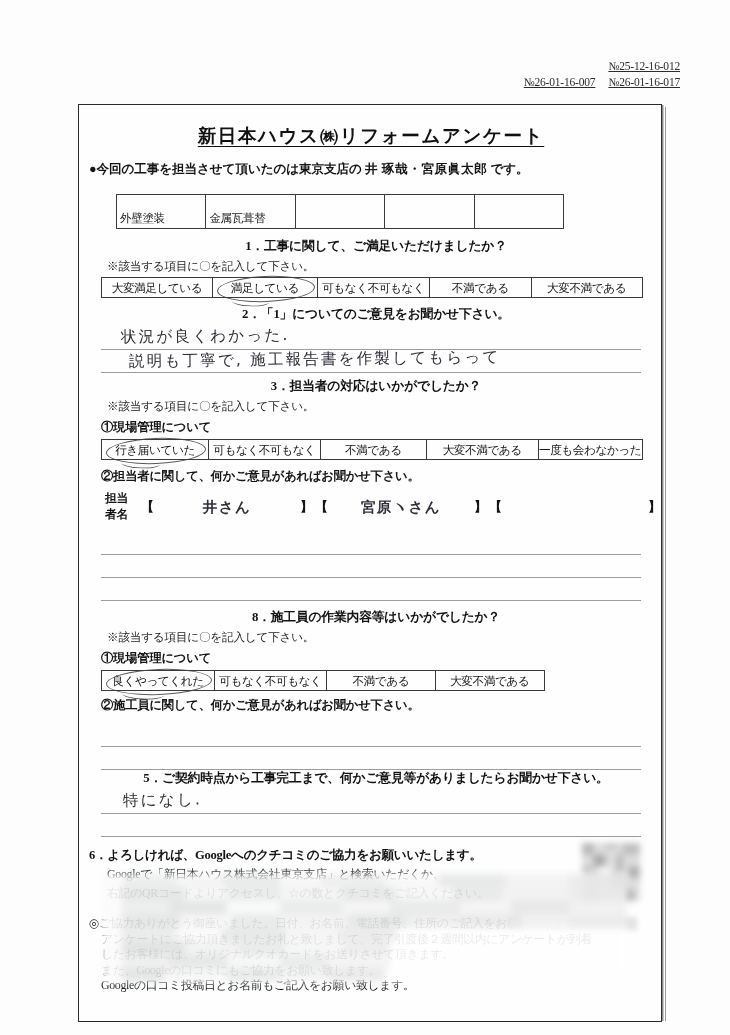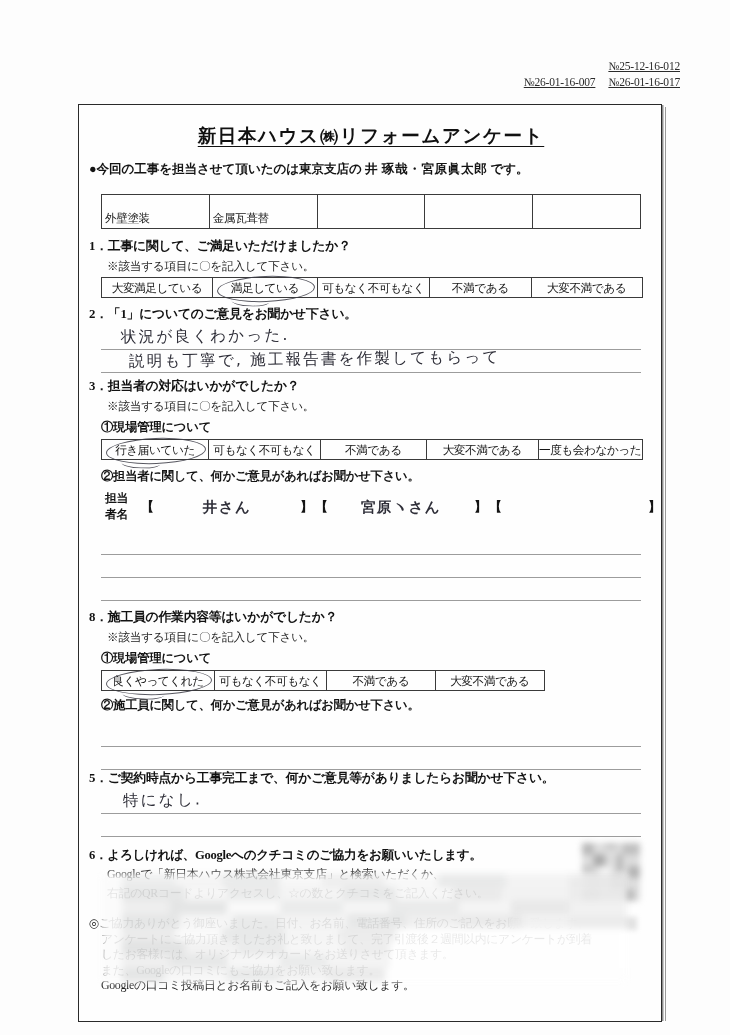--- a/index.html
+++ b/index.html
@@ -107,42 +107,43 @@
     font-weight: 700;
     margin: 13px 0 16px 10px;
     letter-spacing: -0.1px;
     color: #141414;
     white-space: nowrap;
   }
   .intro .staff { letter-spacing: 0.6px; }
 
   
   .worktable {
-    margin: 13px 0 0 22px;
-    width: 540px;
+    margin: 13px 0 0 37px;
+    width: 448px;
     border-collapse: collapse;
     table-layout: fixed;
   }
   .worktable td {
     border: 1.1px solid #3a3a3a;
     height: 31px;
     vertical-align: bottom;
     font-size: 11.5px;
     padding: 0 0 2px 3px;
     color: #151515;
     letter-spacing: -0.3px;
   }
 
   
   .q {
     font-size: 12.8px;
     font-weight: 700;
     margin: 9px 0 0 10px;
     letter-spacing: -0.2px;
     color: #121212;
+    text-align: center;
   }
   .note {
     font-size: 11.6px;
     margin: 4px 13px 0 28px;
     color: #1c1c1c;
     letter-spacing: -0.2px;
   }
   .sub {
     font-size: 12.3px;
     font-weight: 700;

